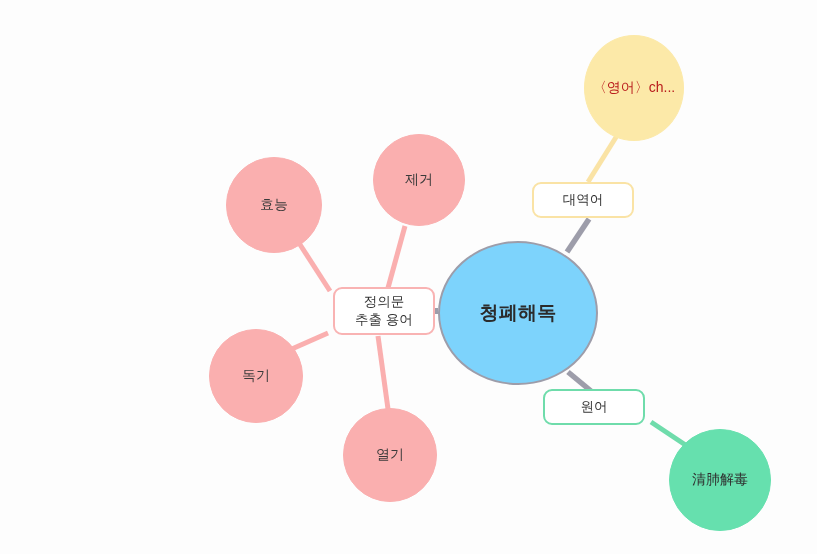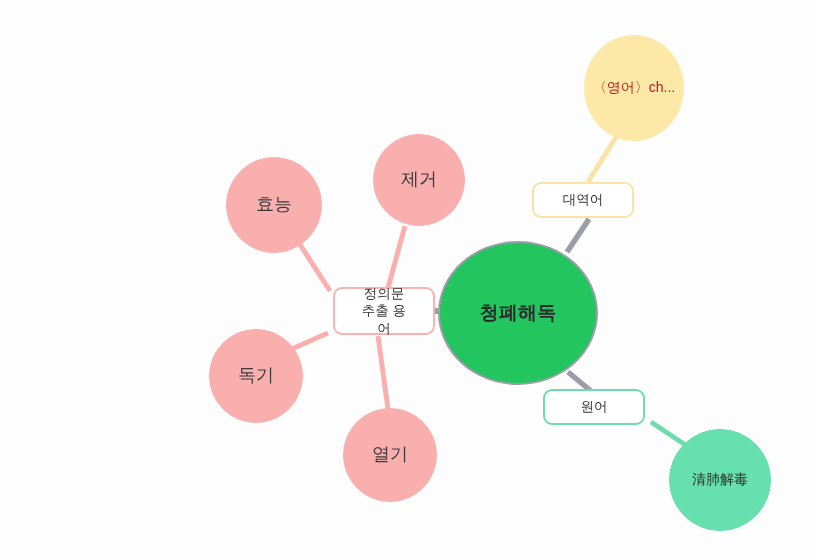--- a/index.html
+++ b/index.html
@@ -39,33 +39,33 @@
   .node-circle {
     border-radius: 50%;
   }
   .node-label-text {
     display: block;
     line-height: 1.22;
     white-space: pre;
   }
   
   .node-central {
-    background: #22c55e;
+    background: #7dd3fc;
     border: 2px solid #9d9daa;
     color: #2b2b2b;
     font-weight: bold;
     font-size: 19px;
     letter-spacing: 0.3px;
   }
   
   .node-pink {
     background: #faafaf;
     border: 1px solid #faafaf;
     color: #3a3a3a;
-    font-size: 18px;
+    font-size: 14px;
   }
   
   .node-yellow {
     background: #fce9a8;
     border: 1px solid #fce9a8;
     color: #b91c1c;
     font-size: 14px;
   }
   
   .node-green {
@@ -81,21 +81,21 @@
     transform: translate(-50%, -50%);
     background: #ffffff;
     border-radius: 9px;
     display: flex;
     align-items: center;
     justify-content: center;
     text-align: center;
     box-sizing: border-box;
     font-size: 13.5px;
     color: #333333;
-    padding: 6px 22px;
+    padding: 6px 13px;
     user-select: none;
   }
   .rel-pink   { border: 2px solid #f9b3b3; margin-left: 12px; }
   .rel-yellow { border: 2px solid #fae3a5; }
   .rel-green  { border: 2px solid #6fdcab; }
   .rel-two-line { line-height: 1.3; }
 </style>
 </head>
 <body>
 

